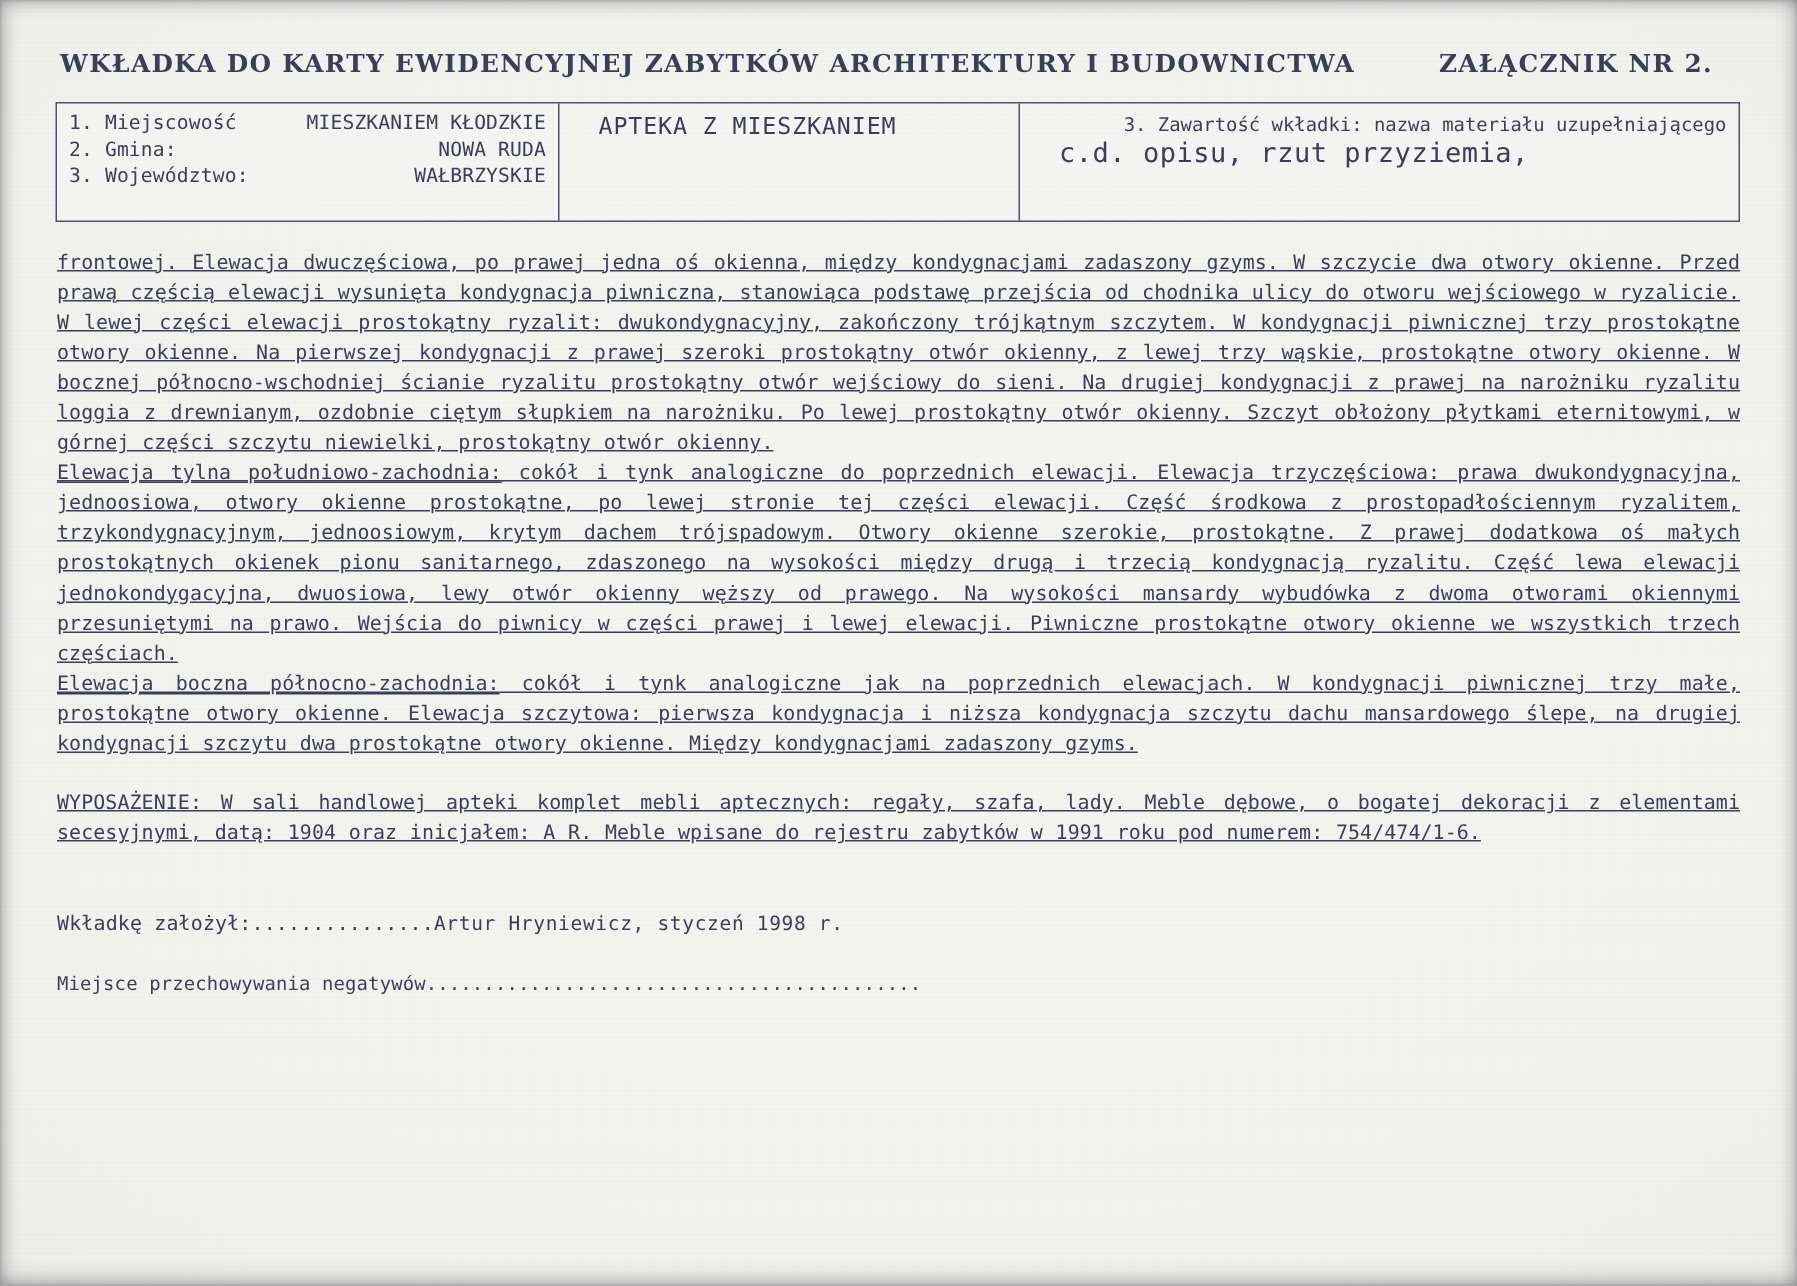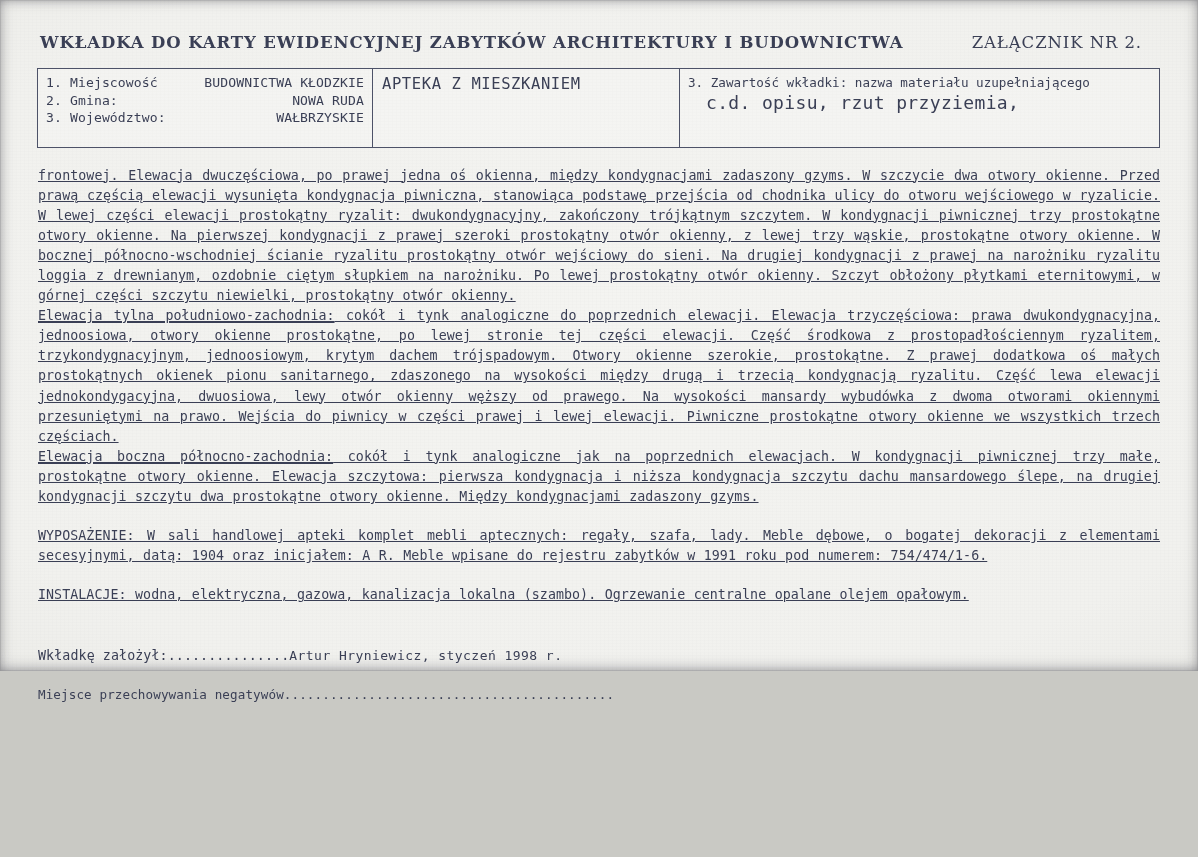--- a/index.html
+++ b/index.html
@@ -10,21 +10,21 @@
     width: 1198px;
     height: 857px;
     background: #c9c9c4;
     font-family: "DejaVu Sans Mono", "Liberation Mono", monospace;
     overflow: hidden;
   }
 
   #page {
     position: relative;
     width: 1198px;
-    height: 671px;
+    height: 857px;
     background:
       radial-gradient(ellipse 115% 110% at 50% 48%, #f4f4f1 0%, #f1f1ee 52%, #e8e8e4 78%, #dcdcd7 92%, #cfcfc9 100%);
     box-sizing: border-box;
     color: #3a3f55;
   }
 
   
   #grain {
     position: absolute;
     inset: 0;
@@ -64,21 +64,21 @@
   }
   .doc-title {
     font-family: "DejaVu Serif", "Liberation Serif", serif;
     font-weight: bold;
     font-size: 16.5px;
     letter-spacing: .9px;
     white-space: nowrap;
   }
   .doc-annex {
     font-family: "DejaVu Serif", "Liberation Serif", serif;
-    font-weight: normal;
+    font-weight: bold;
     font-size: 16.5px;
     letter-spacing: .9px;
     white-space: nowrap;
     padding-right: 10px;
   }
 
   
   .id-table {
     display: flex;
     margin-top: 16px;
@@ -105,32 +105,33 @@
   .id-label { }
   .id-value {
     margin-left: auto;
     font-family: "DejaVu Sans Mono", "Liberation Mono", monospace;
   }
   .big-val {
     display: block;
     font-size: 15.5px;
     letter-spacing: .6px;
     margin-top: 2px;
-    margin-left: 1px;
+    margin-left: 18px;
   }
   .cell3-sub {
     display: block;
     font-size: 18px;
     letter-spacing: .35px;
     margin-top: 2px;
     margin-left: 18px;
   }
   .cell3-head {
     font-size: 12.6px;
     letter-spacing: 0px;
+    text-align: right;
   }
 
   
   .body-block {
     margin-top: 18px;
     padding-left: 4px;
     padding-right: 4px;
   }
   p.para {
     margin: 0;
@@ -176,21 +177,21 @@
     <div class="header-row">
       <div class="doc-title">WKŁADKA DO KARTY EWIDENCYJNEJ ZABYTKÓW ARCHITEKTURY I BUDOWNICTWA</div>
       <div class="doc-annex">ZAŁĄCZNIK NR 2.</div>
     </div>
 
     <div class="id-table">
 
       <div class="id-cell c1">
         <div class="id-line">
           <span class="id-label">1. Miejscowość</span>
-          <span class="id-value">BUDOWNICTWA KŁODZKIE</span>
+          <span class="id-value">MIESZKANIEM KŁODZKIE</span>
         </div>
         <div class="id-line">
           <span class="id-label">2. Gmina:</span>
           <span class="id-value">NOWA RUDA</span>
         </div>
         <div class="id-line">
           <span class="id-label">3. Województwo:</span>
           <span class="id-value">WAŁBRZYSKIE</span>
         </div>
       </div>
@@ -209,21 +210,20 @@
     <div class="body-block">
 
       <p class="para nogap">frontowej. Elewacja dwuczęściowa, po prawej jedna oś okienna, między kondygnacjami zadaszony gzyms. W szczycie dwa otwory okienne. Przed prawą częścią elewacji wysunięta kondygnacja piwniczna, stanowiąca podstawę przejścia od chodnika ulicy do otworu wejściowego w ryzalicie. W lewej części elewacji prostokątny ryzalit: dwukondygnacyjny, zakończony trójkątnym szczytem. W kondygnacji piwnicznej trzy prostokątne otwory okienne. Na pierwszej kondygnacji z prawej szeroki prostokątny otwór okienny, z lewej trzy wąskie, prostokątne otwory okienne. W bocznej północno-wschodniej ścianie ryzalitu prostokątny otwór wejściowy do sieni. Na drugiej kondygnacji z prawej na narożniku ryzalitu loggia z drewnianym, ozdobnie ciętym słupkiem na narożniku. Po lewej prostokątny otwór okienny. Szczyt obłożony płytkami eternitowymi, w górnej części szczytu niewielki, prostokątny otwór okienny.</p>
 
       <p class="para nogap"><span class="section-head">Elewacja tylna południowo-zachodnia:</span><span> cokół i tynk analogiczne do poprzednich elewacji. Elewacja trzyczęściowa: prawa dwukondygnacyjna, jednoosiowa, otwory okienne prostokątne, po lewej stronie tej części elewacji. Część środkowa z prostopadłościennym ryzalitem, trzykondygnacyjnym, jednoosiowym, krytym dachem trójspadowym. Otwory okienne szerokie, prostokątne. Z prawej dodatkowa oś małych prostokątnych okienek pionu sanitarnego, zdaszonego na wysokości między drugą i trzecią kondygnacją ryzalitu. Część lewa elewacji jednokondygacyjna, dwuosiowa, lewy otwór okienny węższy od prawego. Na wysokości mansardy wybudówka z dwoma otworami okiennymi przesuniętymi na prawo. Wejścia do piwnicy w części prawej i lewej elewacji. Piwniczne prostokątne otwory okienne we wszystkich trzech częściach.</span></p>
 
       <p class="para nogap"><span class="section-head">Elewacja boczna północno-zachodnia:</span><span> cokół i tynk analogiczne jak na poprzednich elewacjach. W kondygnacji piwnicznej trzy małe, prostokątne otwory okienne. Elewacja szczytowa: pierwsza kondygnacja i niższa kondygnacja szczytu dachu mansardowego ślepe, na drugiej kondygnacji szczytu dwa prostokątne otwory okienne. Między kondygnacjami zadaszony gzyms.</span></p>
 
       <p class="para gap">WYPOSAŻENIE: W sali handlowej apteki komplet mebli aptecznych: regały, szafa, lady. Meble dębowe, o bogatej dekoracji z elementami secesyjnymi, datą: 1904 oraz inicjałem: A R. Meble wpisane do rejestru zabytków w 1991 roku pod numerem: 754/474/1-6.</p>
 
-      <p class="para gap">INSTALACJE: wodna, elektryczna, gazowa, kanalizacja lokalna (szambo). Ogrzewanie centralne opalane olejem opałowym.</p>
 
     </div>
 
     <div class="sig-block">
       <p class="sig"><span>Wkładkę założył:...............</span><span class="sig-name">Artur Hryniewicz, styczeń 1998 r.</span></p>
       <p class="sig second">Miejsce przechowywania negatywów...........................................</p>
     </div>
 
   </div>
 </div>

